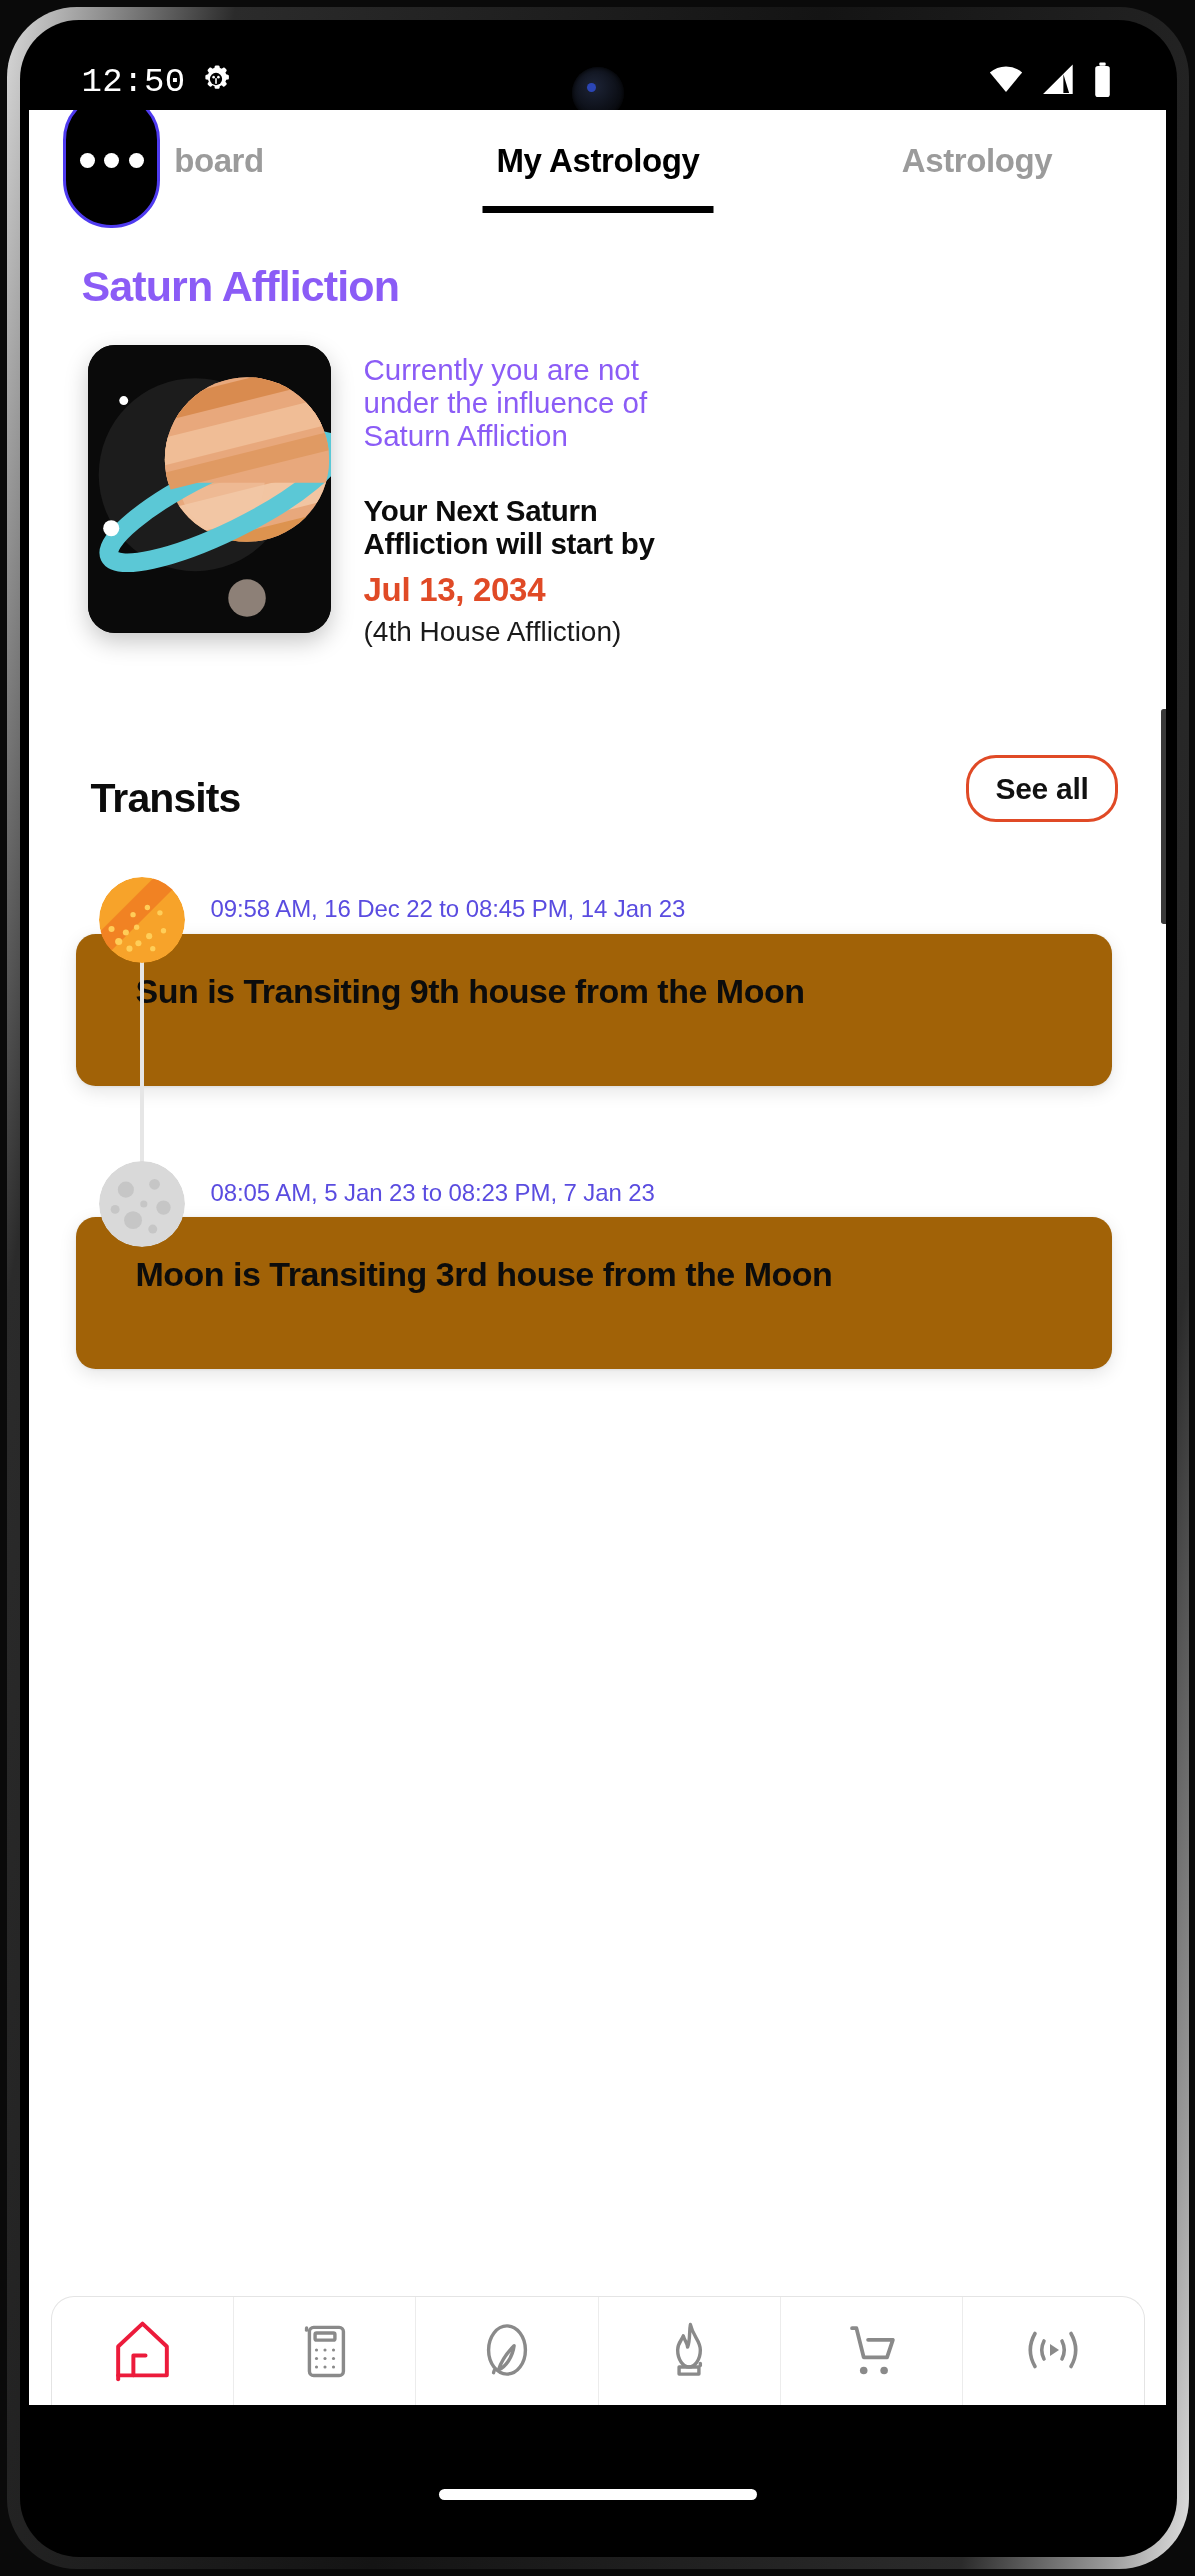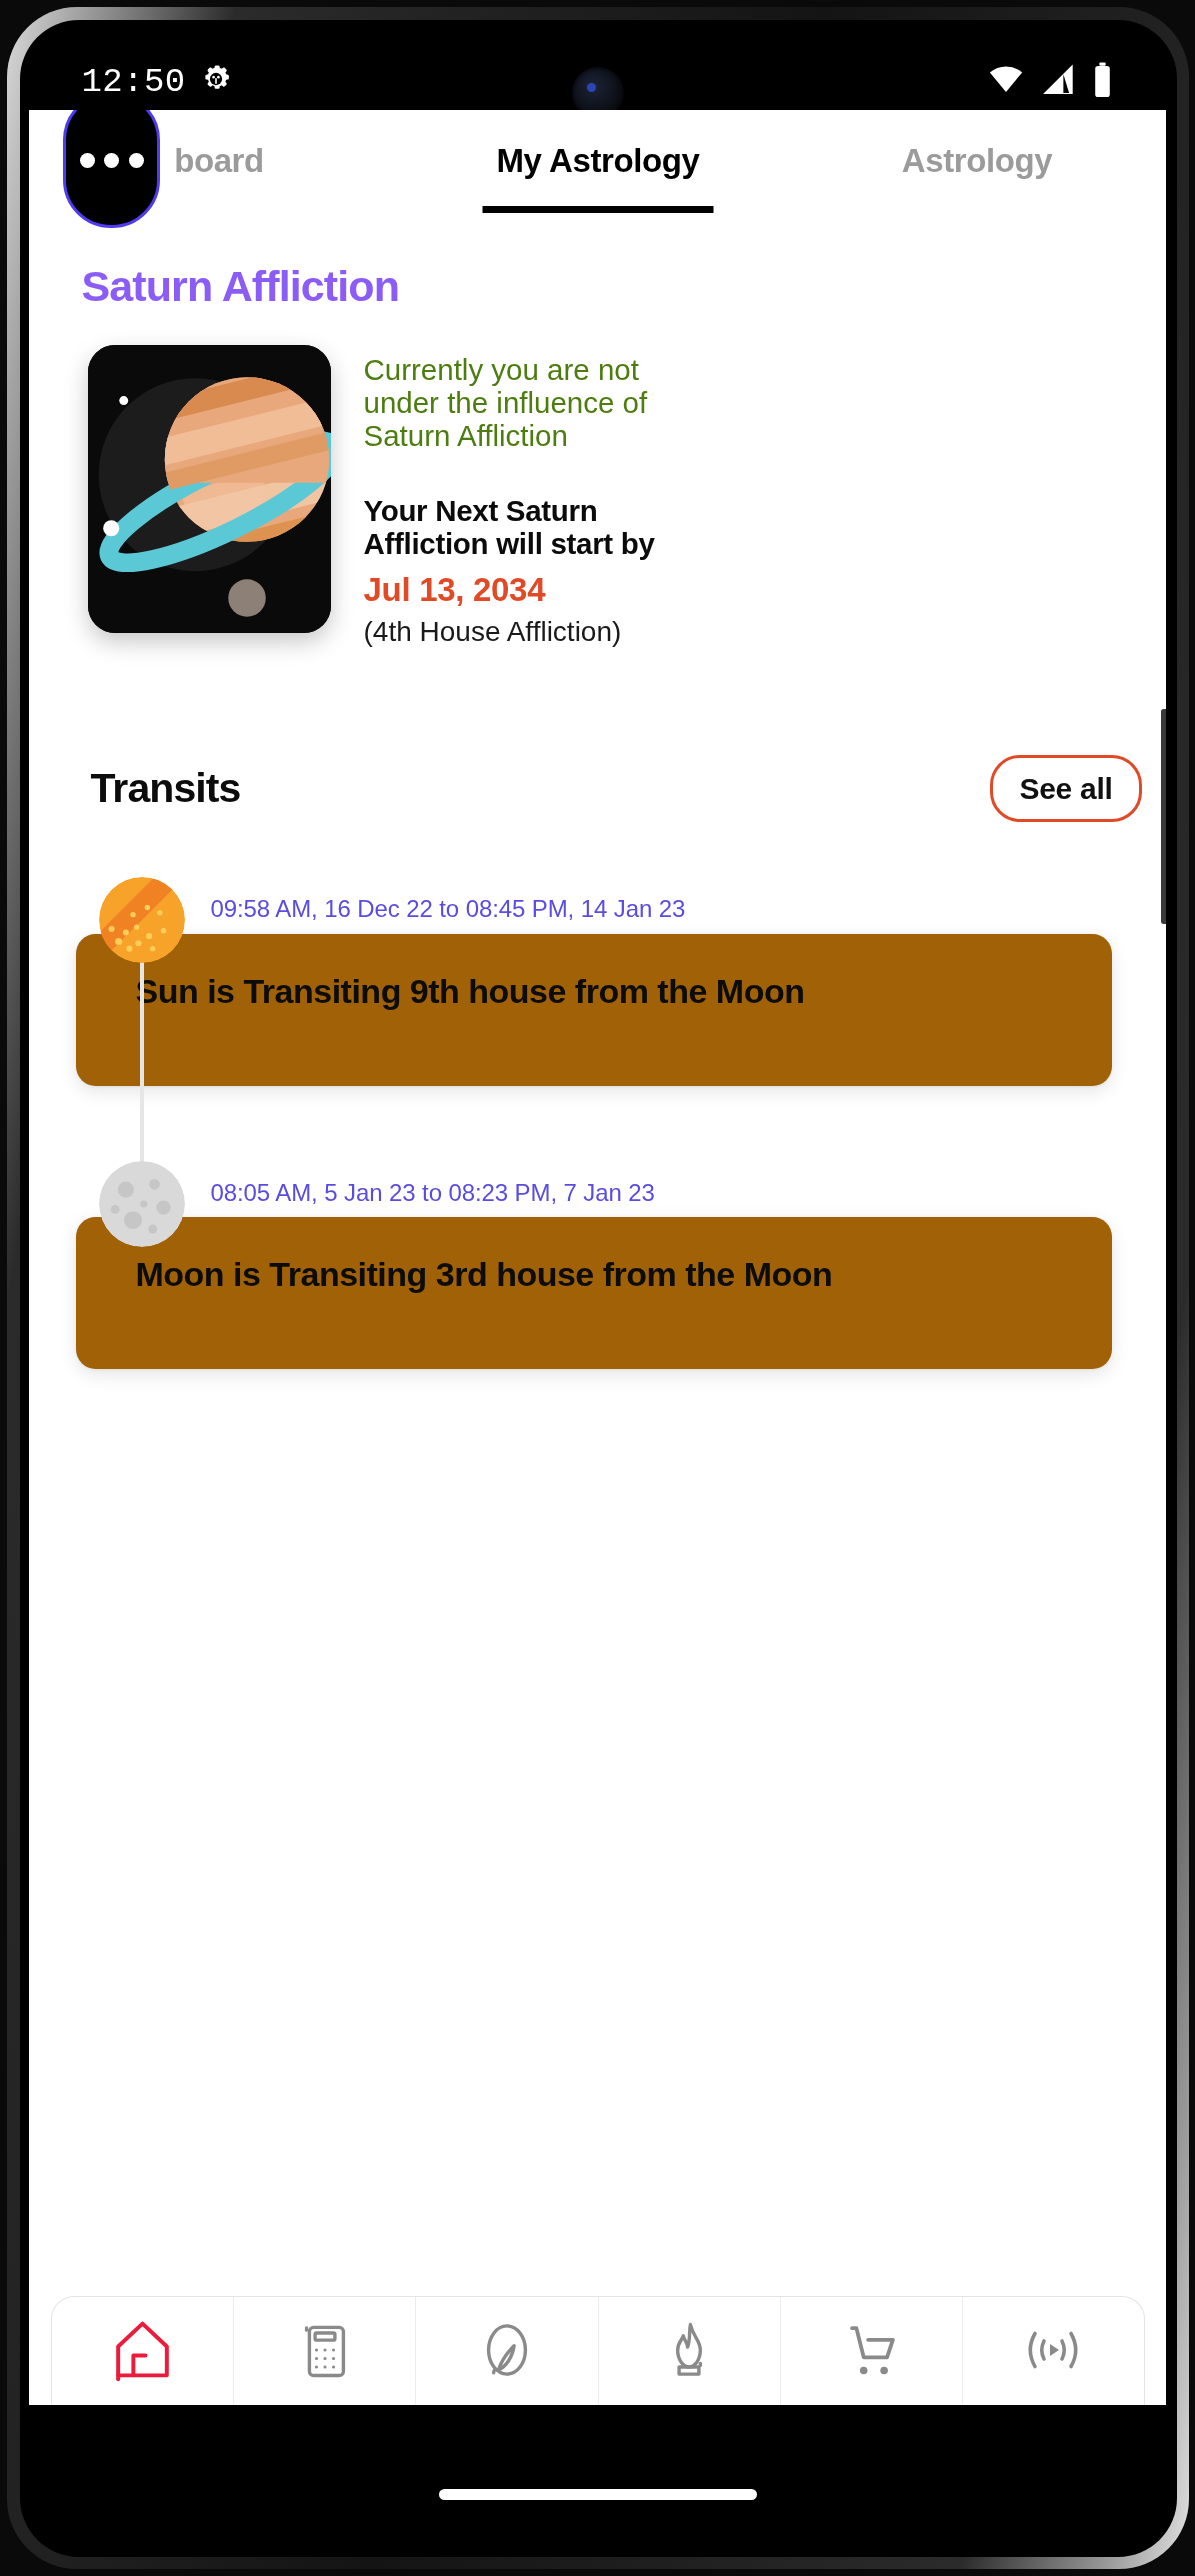--- a/index.html
+++ b/index.html
@@ -143,21 +143,21 @@
     flex: none;
     box-shadow: 0 9px 23px rgba(0,0,0,.22);
   }
   #saturn-text {
     padding-top: 7.2px;
     width: 322px;
   }
   .sat-p {
     font-size: 29.5px;
     line-height: 1.13;
-    color: #4d7c0f;
+    color: #8b5cf6;
     font-weight: 400;
   }
   .sat-strong {
     margin-top: 41px;
     font-size: 29.5px;
     line-height: 1.13;
     font-weight: 800;
     color: #0b0b0b;
     letter-spacing: -0.3px;
   }
@@ -169,22 +169,22 @@
     letter-spacing: -0.3px;
   }
   #sat-house {
     margin-top: 7.2px;
     font-size: 28px;
     color: #1a1a1a;
   }
 
   
   #transits-head {
-    display: flex; align-items: center;
-    padding: 107px 24px 0 61px;
+    display: flex; align-items: flex-end;
+    padding: 107px 48px 0 61px;
   }
   #transits-title {
     font-size: 41px; font-weight: 800; letter-spacing: -0.9px; color: #0c0c0c;
   }
   #see-all-btn {
     margin-left: auto;
     border: 3.6px solid #e04a26;
     border-radius: 30px;
     padding: 13.4px 27px;
     font-size: 30px;

